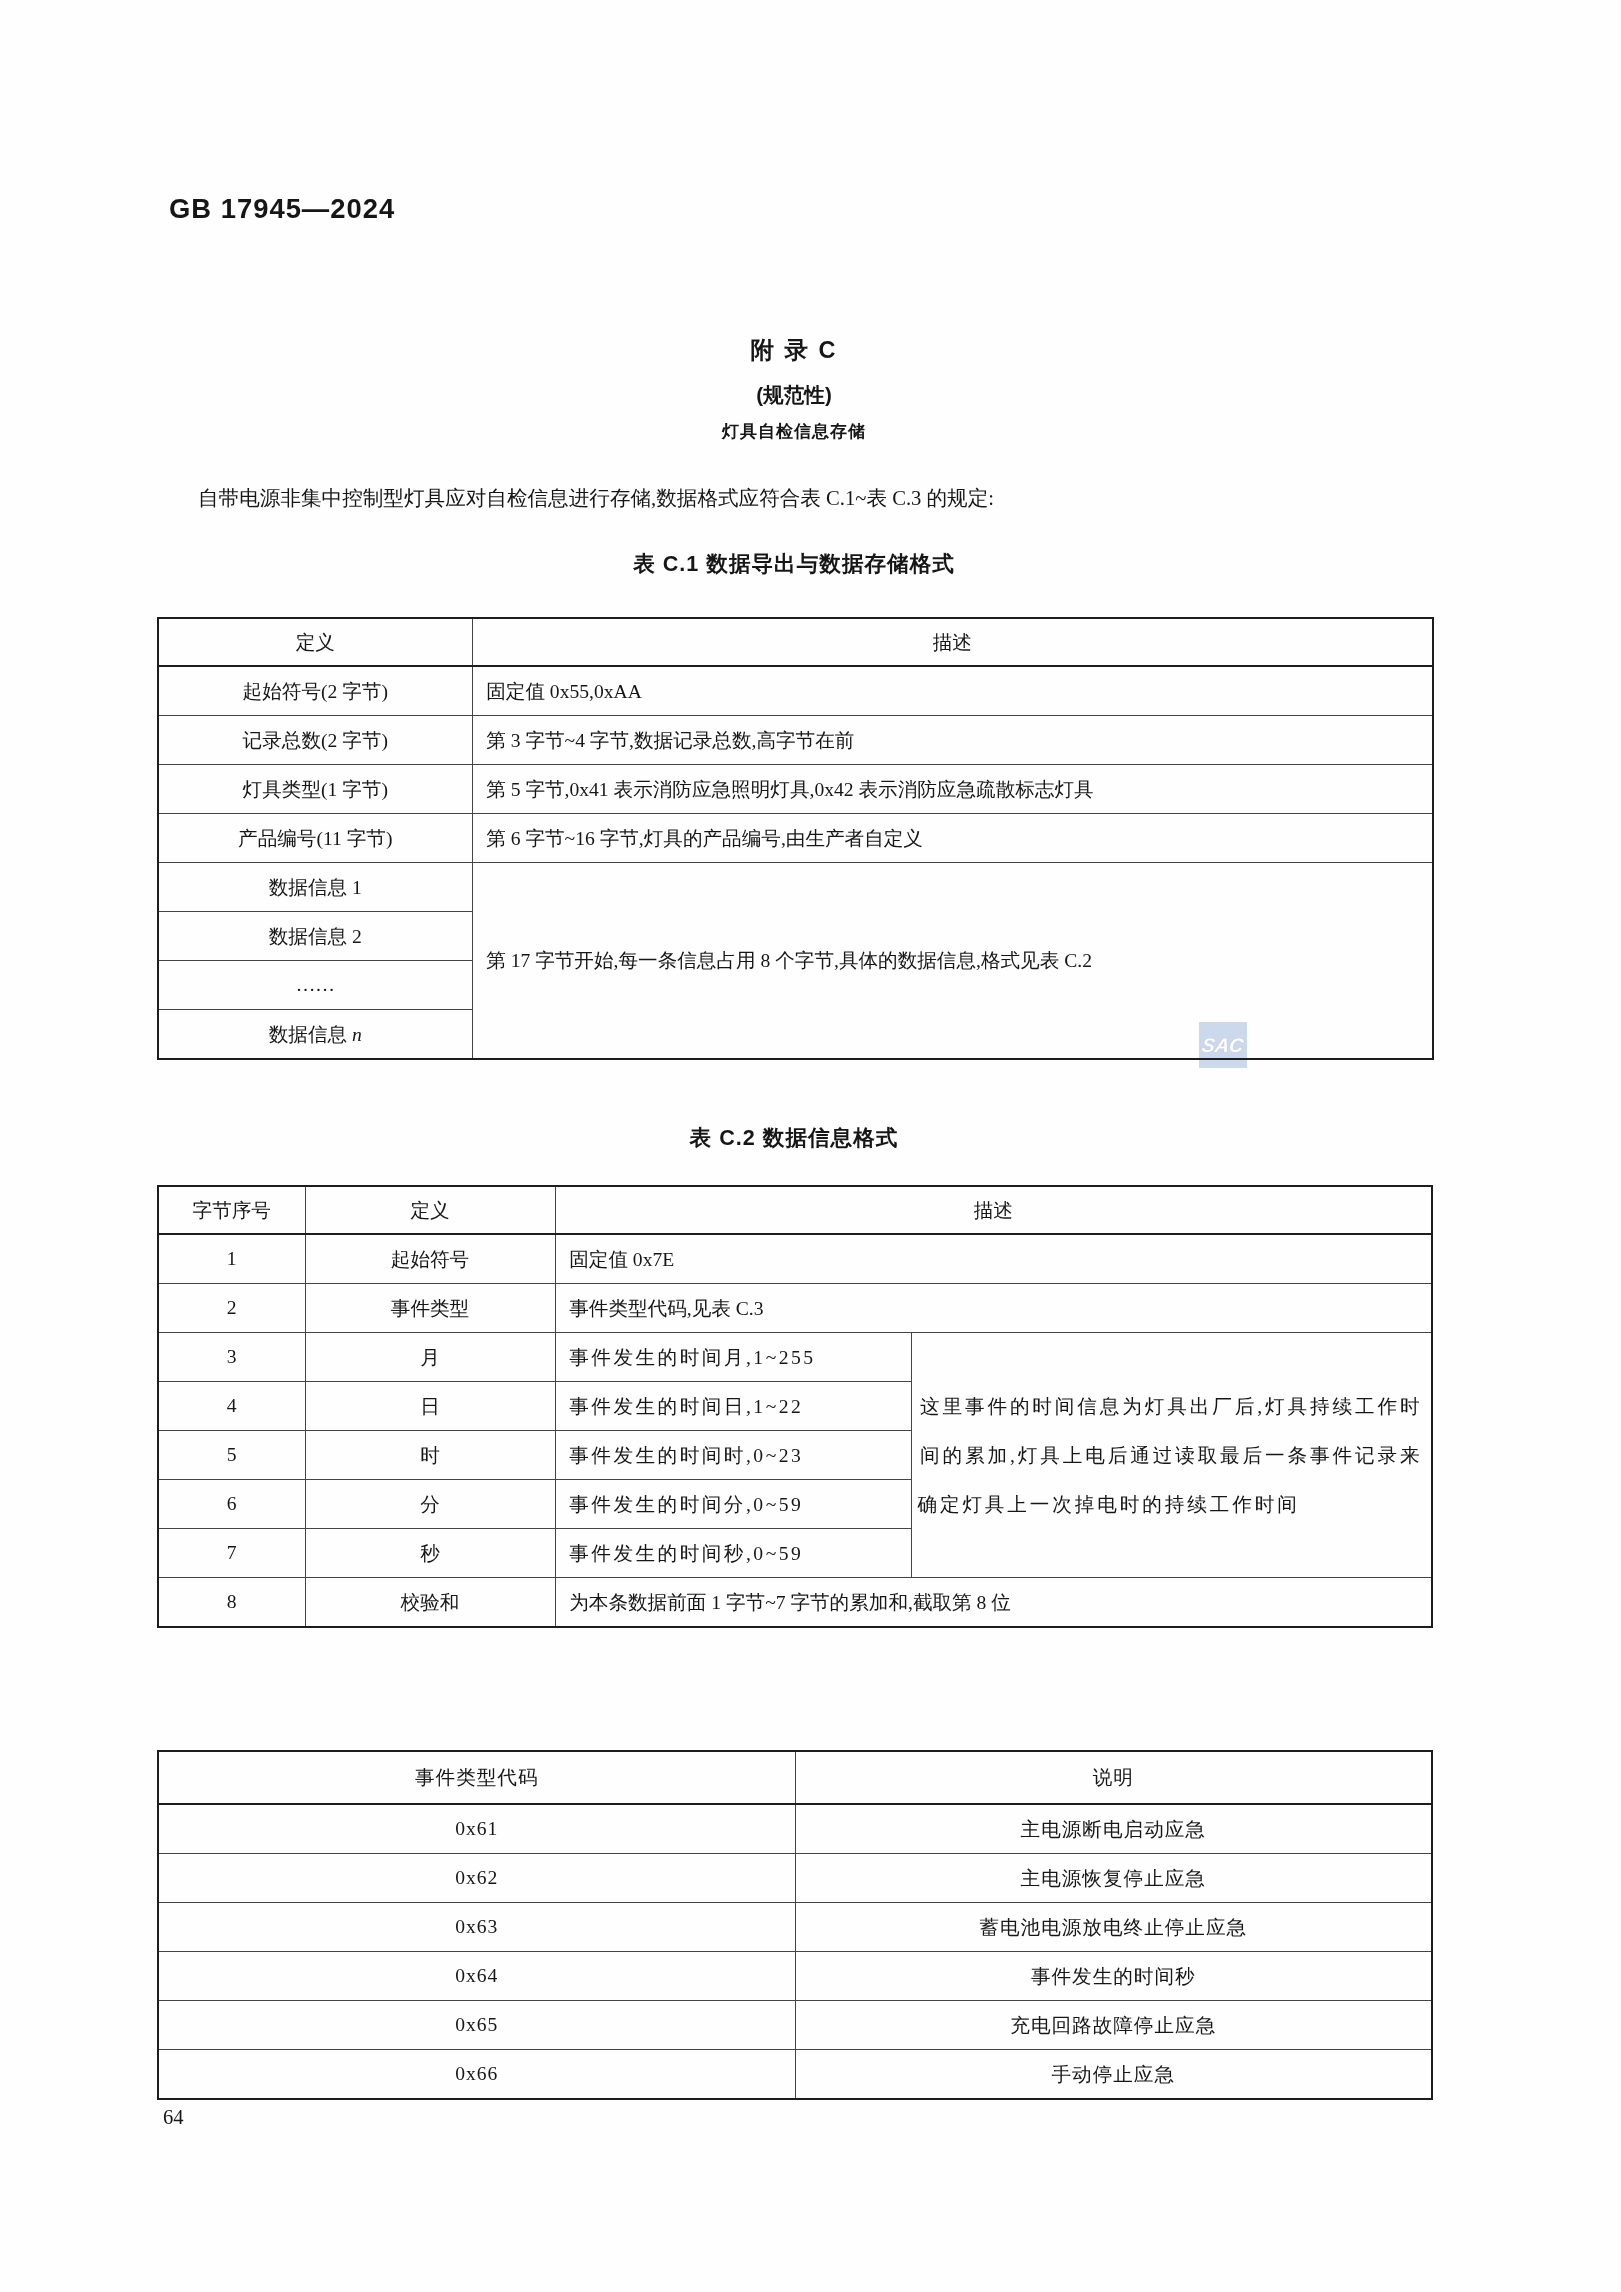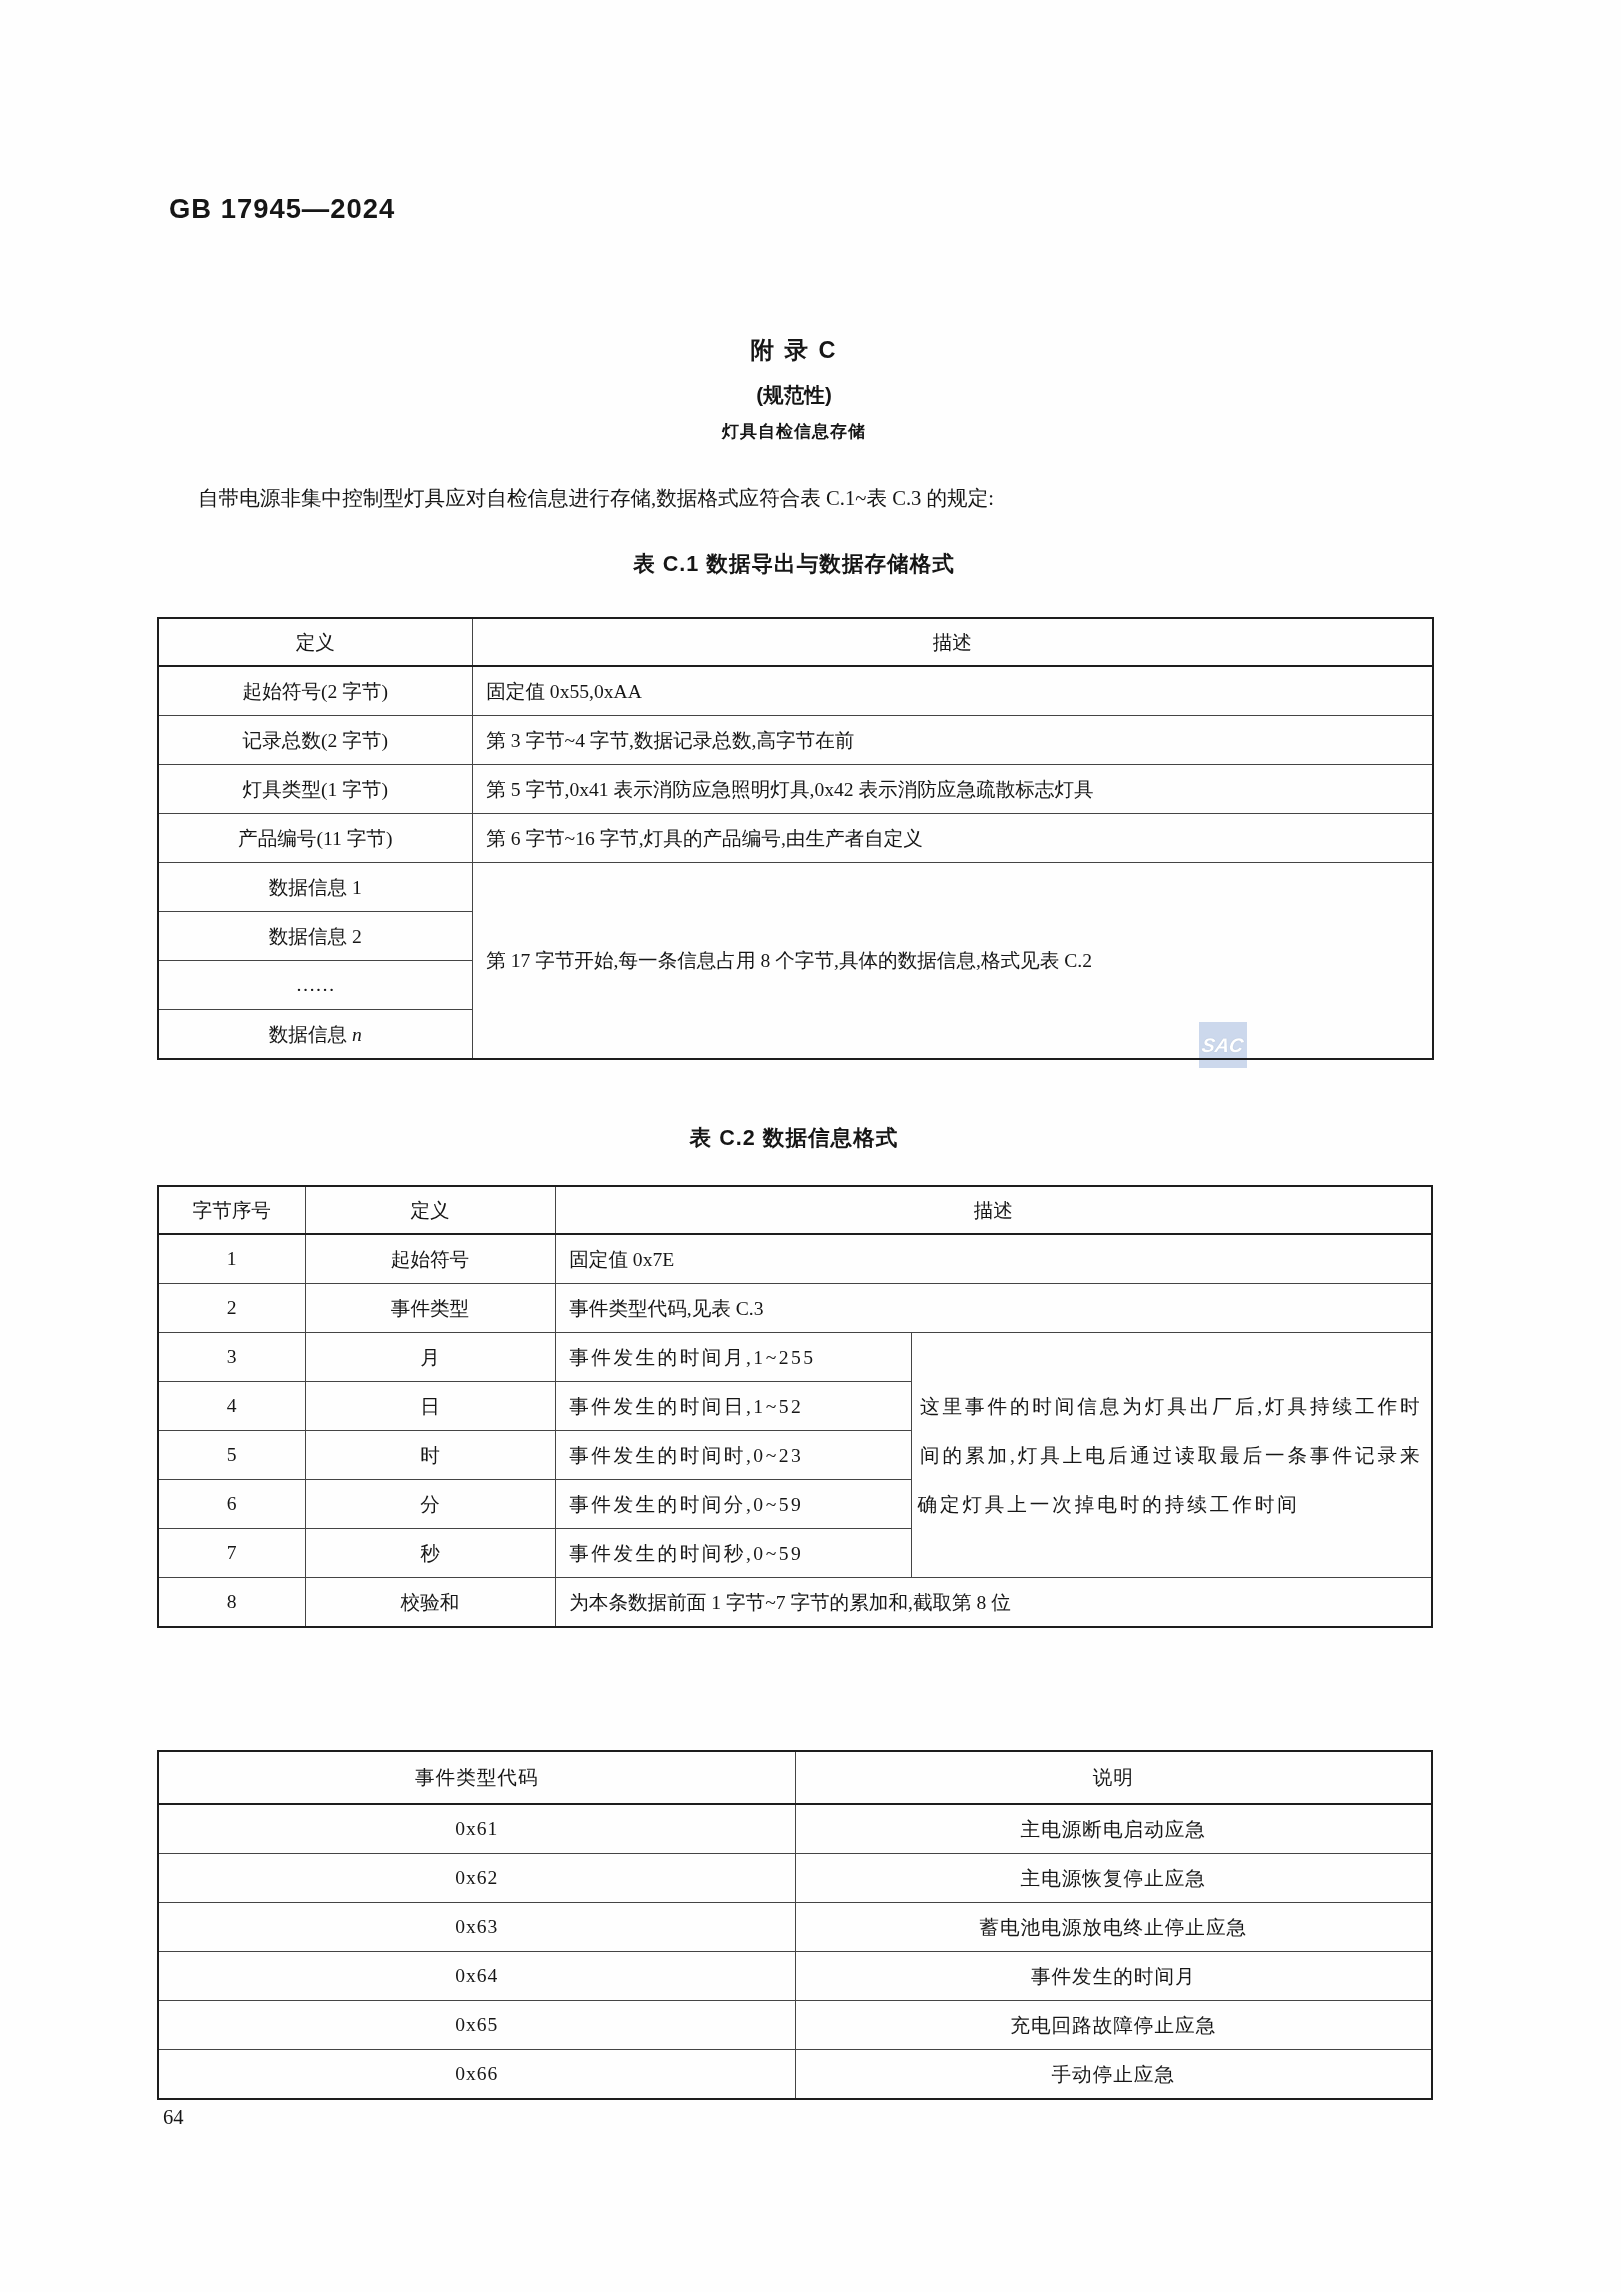--- a/index.html
+++ b/index.html
@@ -149,21 +149,21 @@
     </tr>
     <tr class="r50">
       <td>3</td>
       <td>月</td>
       <td class="desc sp">事件发生的时间月,1~255</td>
       <td class="note" rowspan="5">这里事件的时间信息为灯具出厂后,灯具持续工作时间的累加,灯具上电后通过读取最后一条事件记录来确定灯具上一次掉电时的持续工作时间</td>
     </tr>
     <tr class="r50">
       <td>4</td>
       <td>日</td>
-      <td class="desc sp">事件发生的时间日,1~52</td>
+      <td class="desc sp">事件发生的时间日,1~22</td>
     </tr>
     <tr class="r50">
       <td>5</td>
       <td>时</td>
       <td class="desc sp">事件发生的时间时,0~23</td>
     </tr>
     <tr class="r50">
       <td>6</td>
       <td>分</td>
       <td class="desc sp">事件发生的时间分,0~59</td>
@@ -199,21 +199,21 @@
     <tr class="r50">
       <td>0x62</td>
       <td>主电源恢复停止应急</td>
     </tr>
     <tr class="r50">
       <td>0x63</td>
       <td>蓄电池电源放电终止停止应急</td>
     </tr>
     <tr class="r50">
       <td>0x64</td>
-      <td>事件发生的时间月</td>
+      <td>事件发生的时间秒</td>
     </tr>
     <tr class="r50">
       <td>0x65</td>
       <td>充电回路故障停止应急</td>
     </tr>
     <tr class="r50">
       <td>0x66</td>
       <td>手动停止应急</td>
     </tr>
   </tbody>

